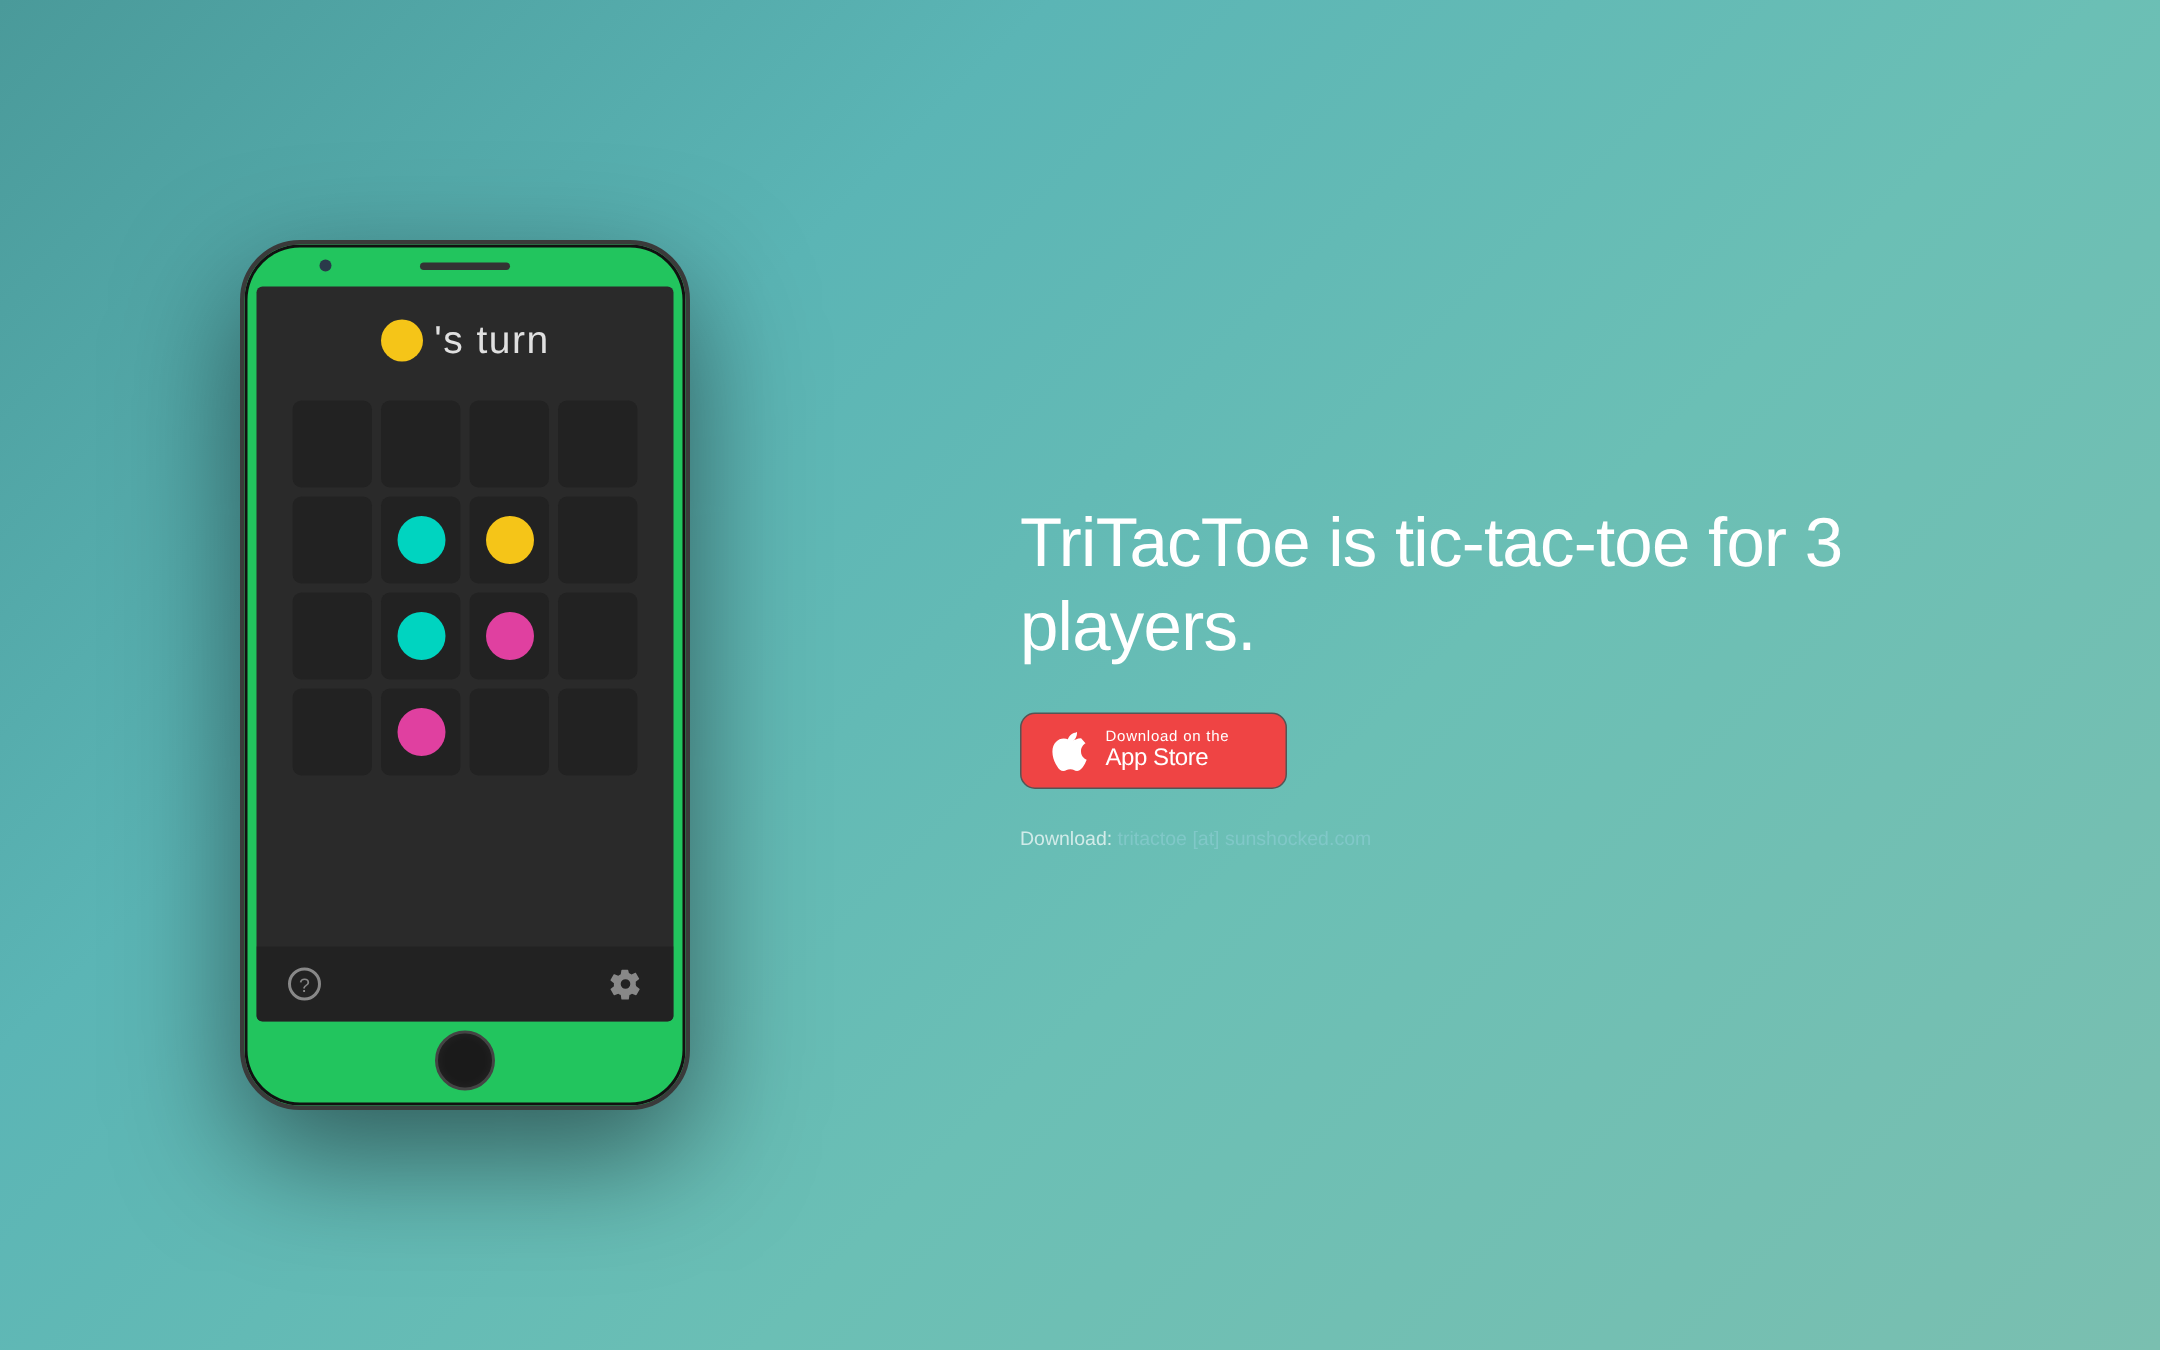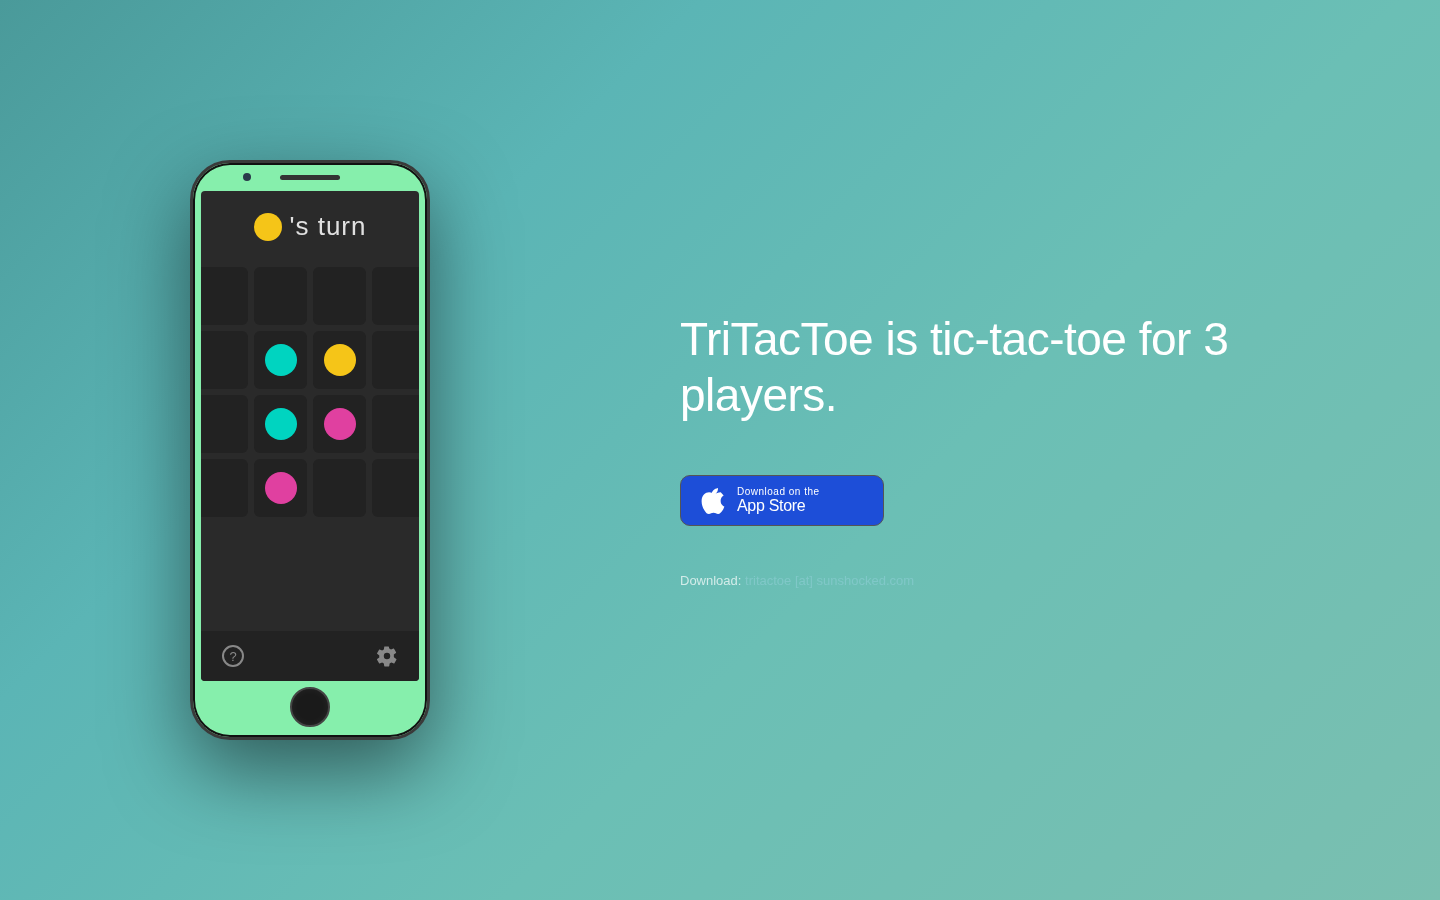--- a/index.html
+++ b/index.html
@@ -18,23 +18,23 @@
     .phone-section {
       width: 620px;
       height: 900px;
       display: flex;
       align-items: center;
       justify-content: center;
       position: relative;
     }
 
     .phone-frame {
-      width: 240px;
+      width: 300px;
       height: 580px;
-      background: #86efac;
+      background: #22c55e;
       border-radius: 40px;
       position: relative;
       border: 3px solid #3a3a3a;
       box-shadow: inset 0 0 0 2px #111, 0 30px 80px rgba(0,0,0,0.5);
     }
 
     
     .phone-top {
       width: 100%;
       height: 28px;
@@ -186,21 +186,20 @@
       box-shadow: inset 0 0 8px rgba(255,255,255,0.05);
     }
 
     
     .content-section {
       flex: 1;
       padding: 60px 80px 60px 60px;
       display: flex;
       flex-direction: column;
       justify-content: flex-end;
-      gap: 22px;
     }
 
     .app-headline {
       color: #ffffff;
       font-size: 46px;
       font-weight: 200;
       line-height: 1.2;
       margin-bottom: 30px;
       letter-spacing: -0.5px;
     }
@@ -212,26 +211,26 @@
       line-height: 1.7;
       margin-bottom: 40px;
       max-width: 640px;
     }
 
     
     .app-store-btn {
       display: inline-flex;
       align-items: center;
       gap: 12px;
-      background: #1d4ed8;
+      background: #ef4444;
       border: 1.5px solid #555;
       border-radius: 10px;
       padding: 10px 20px;
       cursor: pointer;
-      width: 204px;
+      width: 178px;
       text-decoration: none;
     }
 
     .apple-logo {
       width: 24px;
       height: 28px;
       fill: white;
       flex-shrink: 0;
     }
 

